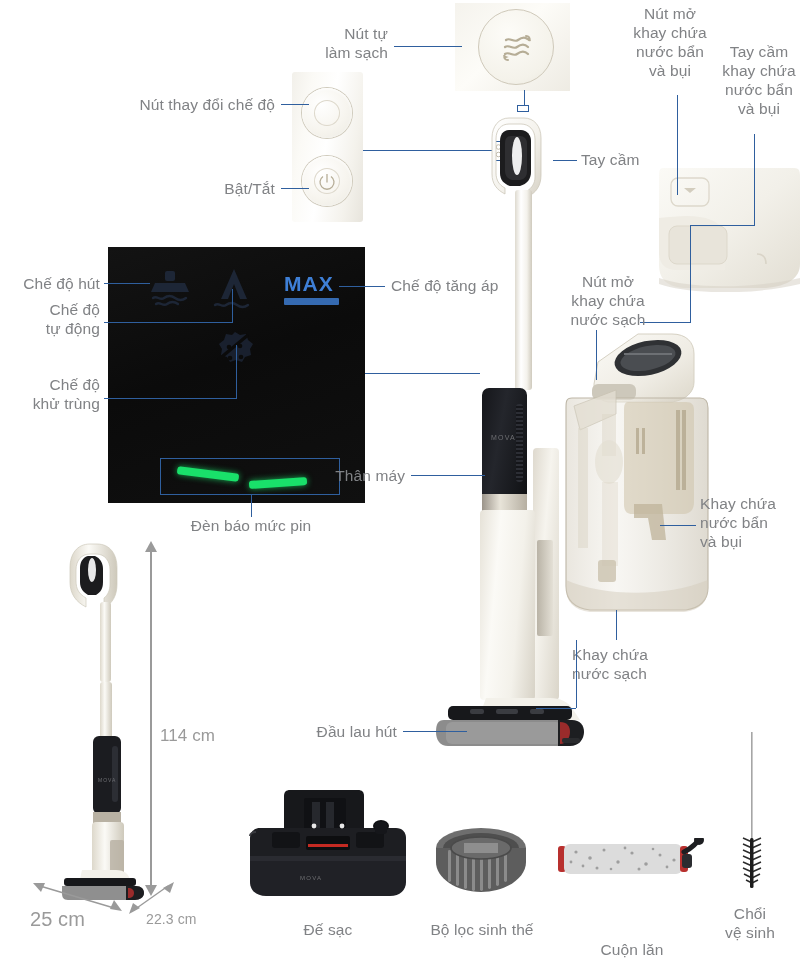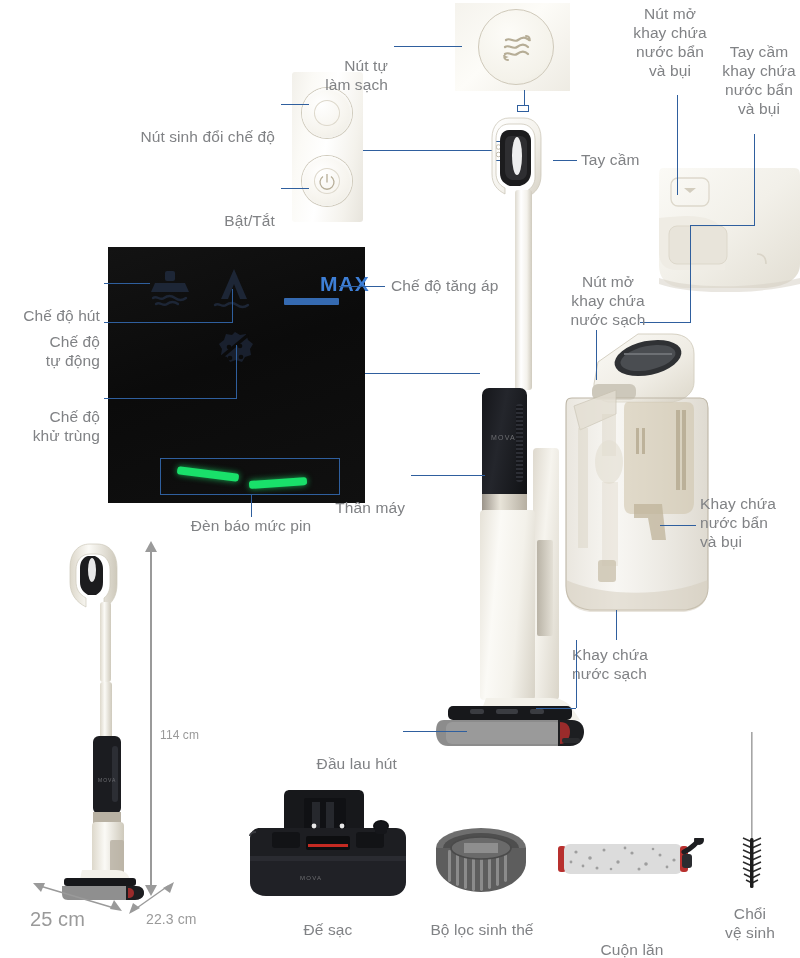--- a/index.html
+++ b/index.html
@@ -12,21 +12,21 @@
   #stage { position: relative; width: 800px; height: 958px; background:#fff; }
 
   .lbl {
     position: absolute;
     color: #808285;
     font-size: 15.5px;
     line-height: 19px;
     white-space: pre-line;
     letter-spacing: .1px;
   }
-  .lbl.r { text-align: right; margin-top: 32px; }
+  .lbl.r { text-align: right; }
   .lbl.c { text-align: center; }
   .lbl.l { text-align: left; }
 
   .ln { position: absolute; background: #2f5f9e; }
   .ln.h { height: 1.4px; }
   .ln.v { width: 1.4px; }
 
   .box-outline { position:absolute; border:1.5px solid #2f5f9e; background:transparent; }
 
   
@@ -52,21 +52,21 @@
   #selfclean-circle { position:absolute; left:23px; top:6px; width:76px; height:76px;
     border-radius:50%; border:1px solid #cfc9ba;
     background: radial-gradient(circle at 40% 32%, #fdfcf8 0%, #f4f2ea 70%, #e9e6dc 100%); }
 
   
   #display {
     position:absolute; left:108px; top:247px; width:257px; height:256px;
     background: linear-gradient(160deg,#131313 0%,#0b0b0b 45%,#101010 100%);
   }
   #max-word { position:absolute; left:176px; top:25px; color:#3e7fd6;
-    font-size:21px; font-weight:700; letter-spacing:1px; font-family:"Liberation Sans",sans-serif;margin-left:36px; }
+    font-size:21px; font-weight:700; letter-spacing:1px; font-family:"Liberation Sans",sans-serif; }
   #max-bar { position:absolute; left:176px; top:51px; width:55px; height:7px;
     background:#3e7fd6; border-radius:1px; opacity:.82; }
   #batt-box { left:160px; top:458px; width:180px; height:37px; }
   .batt-bar { position:absolute; background:#19e06a; border-radius:3px;
     box-shadow:0 0 6px rgba(25,224,106,.75); }
 
   
   .photo { position:absolute; }
 
   
@@ -128,21 +128,21 @@
     <div class="rnd-btn" id="power-btn">
       <div class="inner">
         <svg width="26" height="26" viewBox="0 0 26 26">
           <path d="M9 8.5a7 7 0 1 0 8 0" fill="none" stroke="#b6ad97" stroke-width="1.3"></path>
           <line x1="13" y1="6" x2="13" y2="14.5" stroke="#b6ad97" stroke-width="1.3"></line>
         </svg>
       </div>
     </div>
   </div>
 
-  <div class="lbl r" style="left:60px; top:95px; width:215px;">Nút sinh đổi chế độ</div>
+  <div class="lbl r" style="left:60px; top:95px; width:215px;">Nút thay đổi chế độ</div>
   <div class="ln h" style="left:281px; top:104px; width:28px;"></div>
 
   <div class="lbl r" style="left:110px; top:179px; width:165px;">Bật/Tắt</div>
   <div class="ln h" style="left:281px; top:188px; width:28px;"></div>
 
   <div class="ln h" style="left:363px; top:150px; width:130px;"></div>
   <div class="box-outline" id="pole-mark">
     <svg width="9" height="18" viewBox="0 0 9 18" style="display:block">
       <circle cx="4.5" cy="5" r="2.3" fill="none" stroke="#b9b2a2" stroke-width=".9"></circle>
       <circle cx="4.5" cy="12.5" r="2.3" fill="none" stroke="#b9b2a2" stroke-width=".9"></circle>
@@ -412,21 +412,21 @@
     </svg>
   </div>
 
   <div class="arrow-line" style="left:150px; top:548px; width:1.5px; height:344px; background:#9a9a9a;"></div>
   <svg style="position:absolute;left:144px;top:541px" width="14" height="12">
     <path d="M7 0l6 11H1z" fill="#9a9a9a"></path>
   </svg>
   <svg style="position:absolute;left:144px;top:884px" width="14" height="12">
     <path d="M7 12L1 1h12z" fill="#9a9a9a"></path>
   </svg>
-  <div class="lbl l" style="left:160px; top:726px; width:90px; color:#9a9a9a; font-size:12px;">114 cm</div>
+  <div class="lbl l" style="left:160px; top:726px; width:90px; color:#9a9a9a; font-size:17px;">114 cm</div>
 
   <svg style="position:absolute;left:32px;top:880px" width="122" height="34">
     <path d="M8 6l74 22" stroke="#9a9a9a" stroke-width="1.4" fill="none"></path>
     <path d="M1 3l12 0-4 9z" fill="#9a9a9a"></path>
     <path d="M90 31l-12-2 4-9z" fill="#9a9a9a"></path>
   </svg>
   <div class="lbl l" style="left:30px; top:910px; width:110px; color:#9a9a9a; font-size:20px;">25 cm</div>
 
   <svg style="position:absolute;left:128px;top:878px" width="58" height="40">
     <path d="M6 32l34-24" stroke="#9a9a9a" stroke-width="1.4" fill="none"></path>

